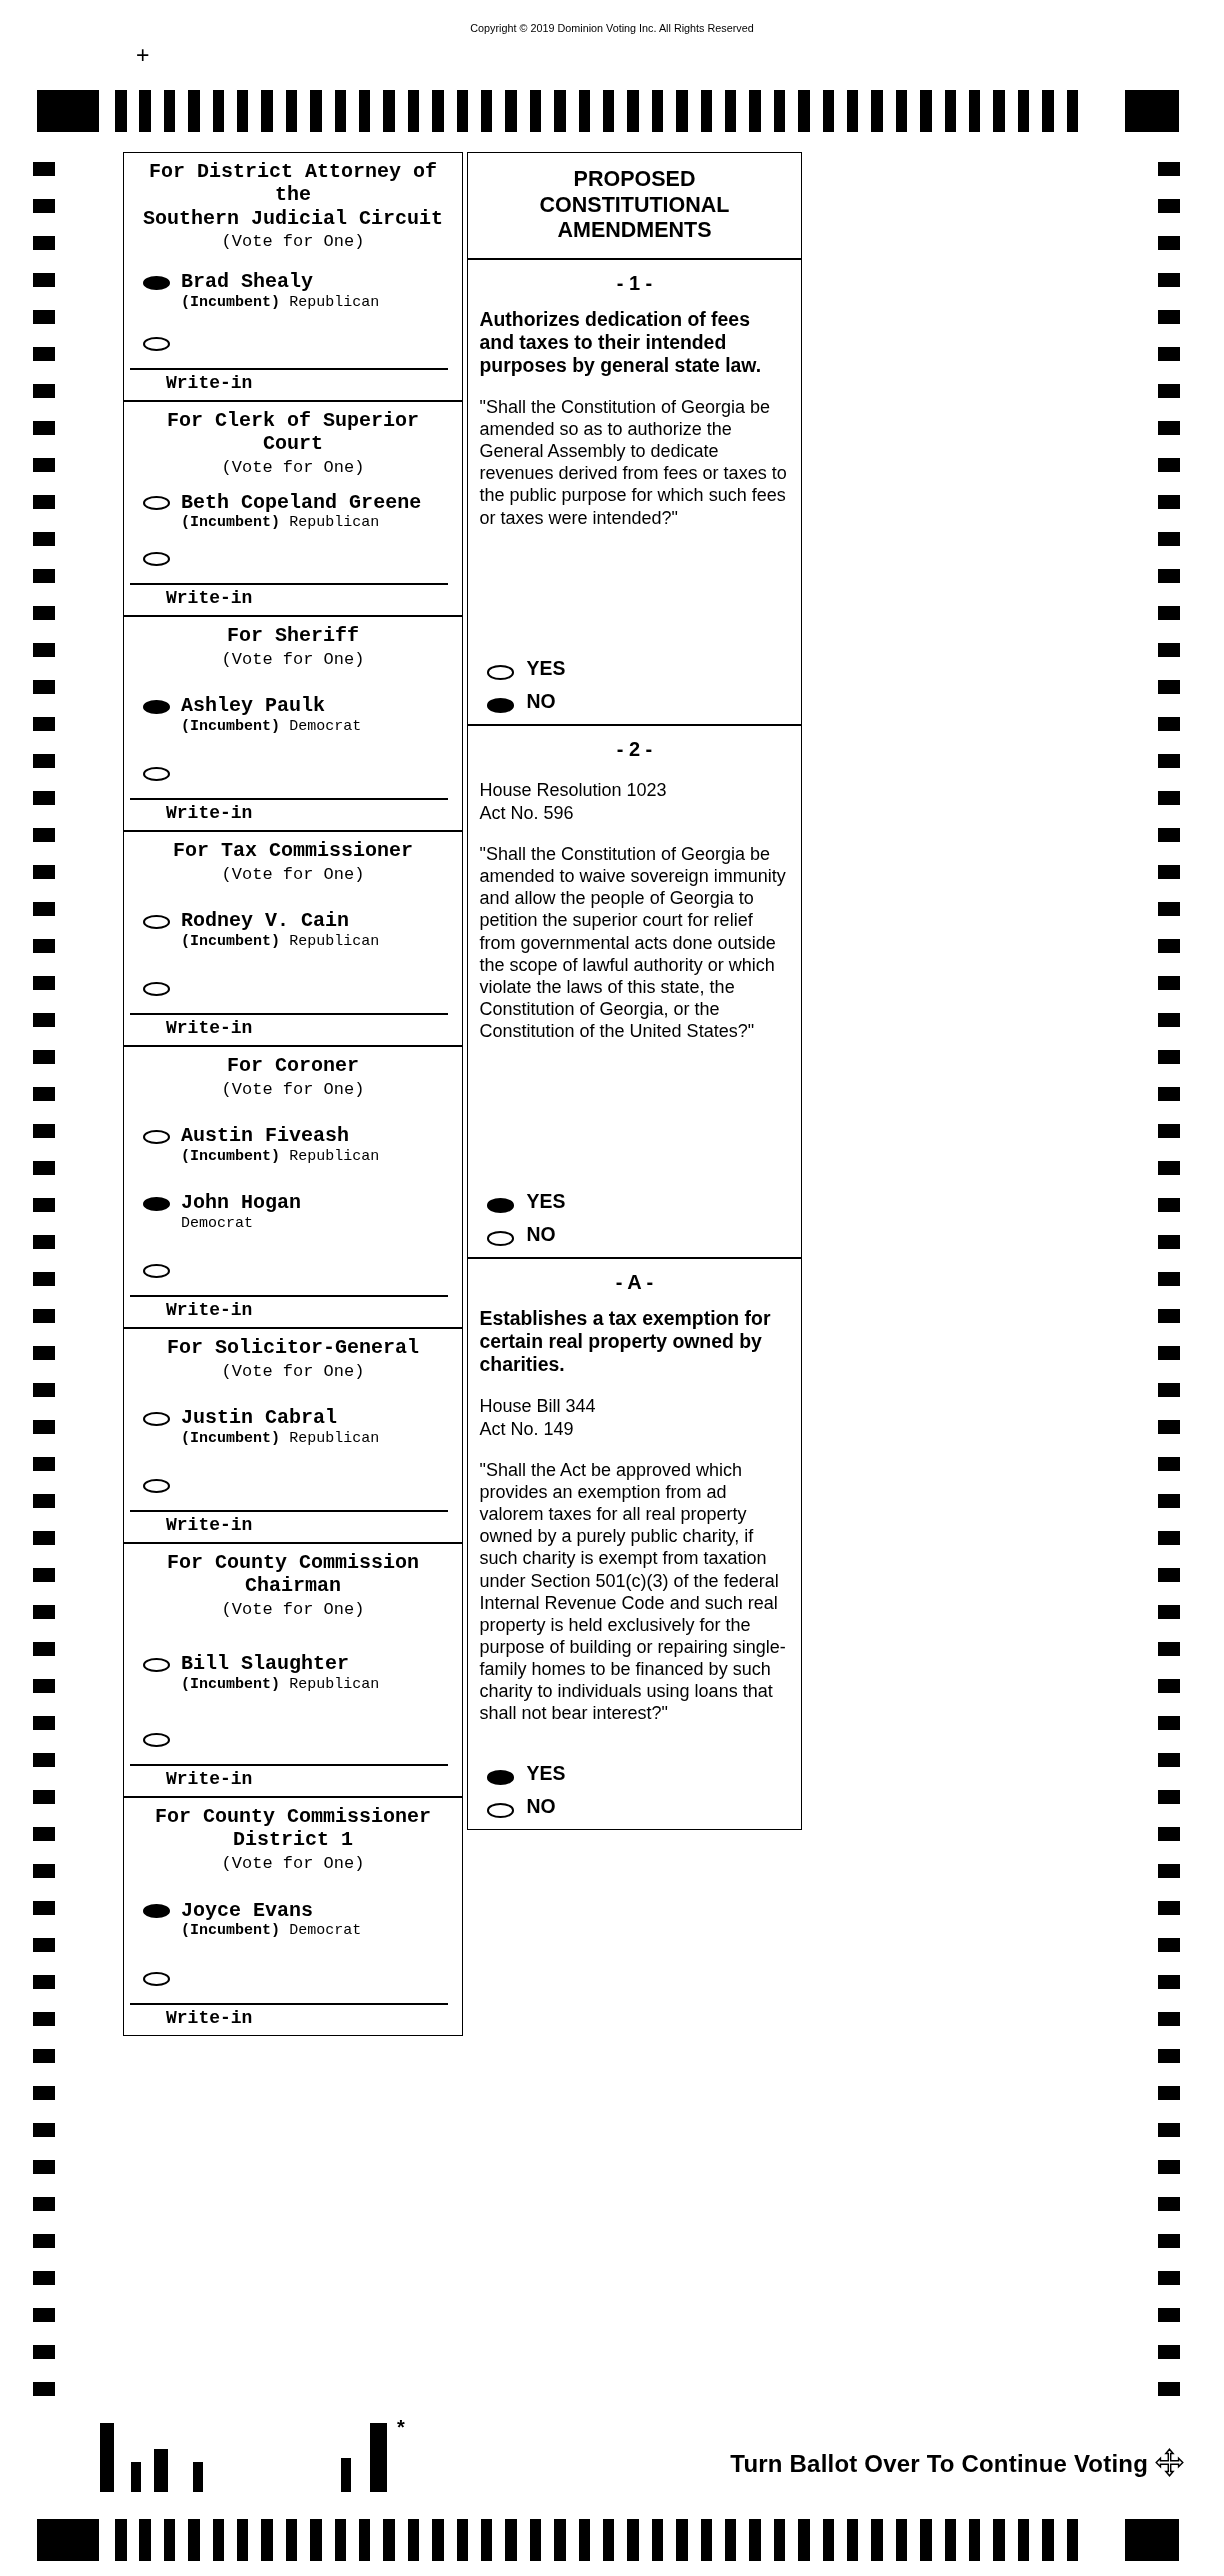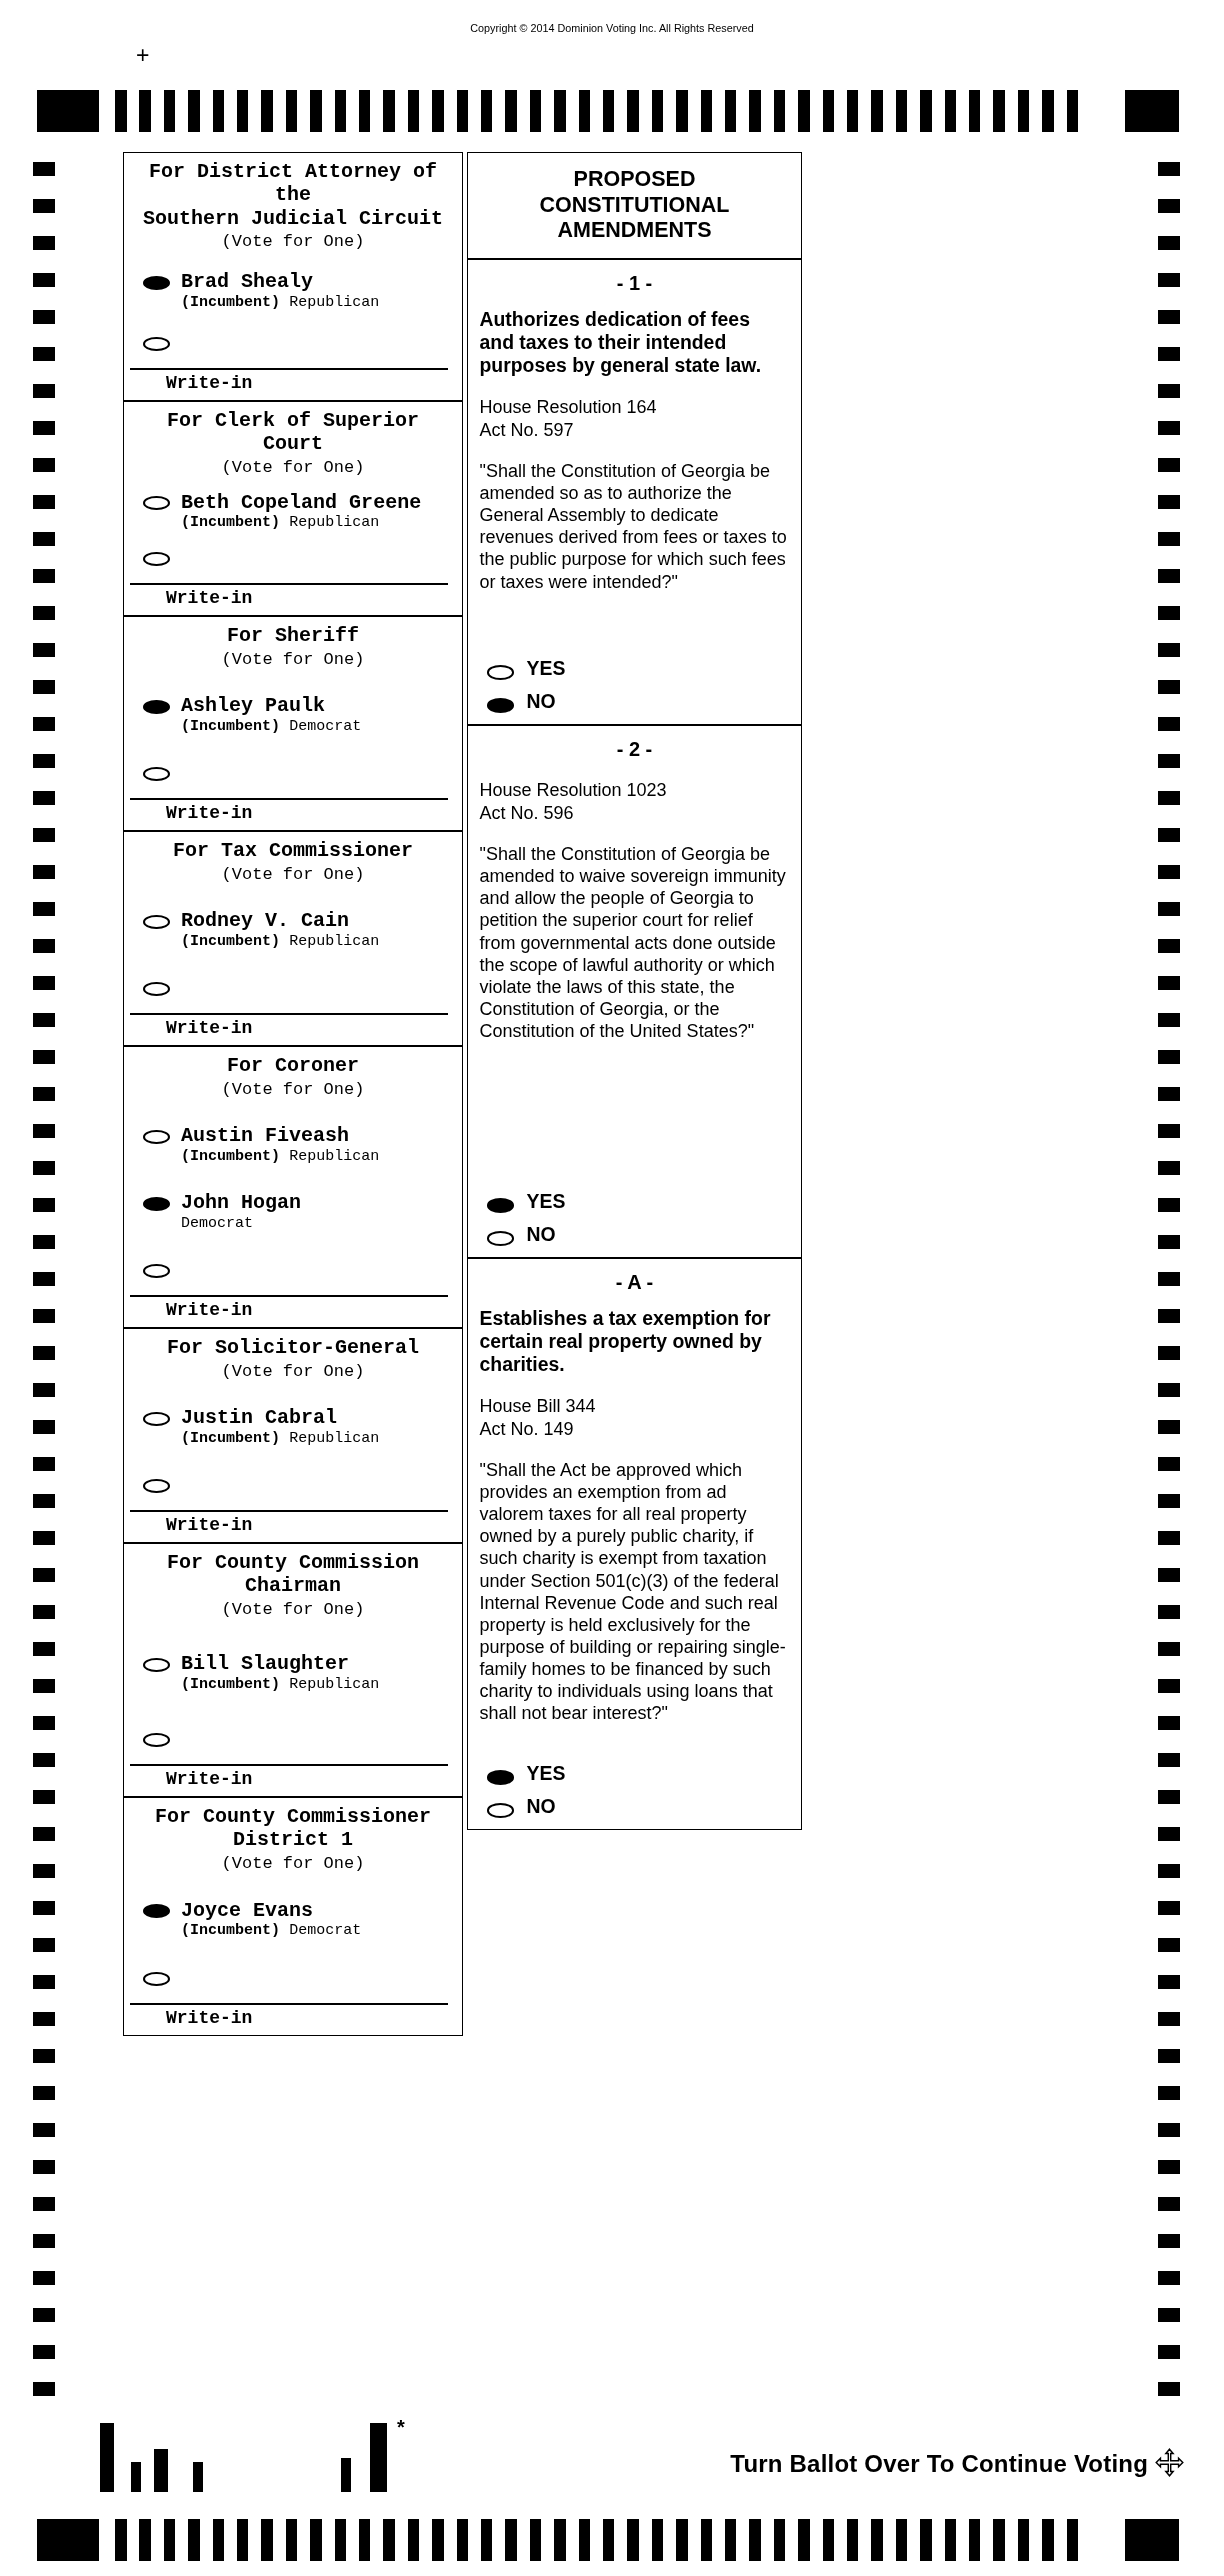--- a/index.html
+++ b/index.html
@@ -86,21 +86,21 @@
 
   .turnover { position:absolute; top:2424px; left:430px; width:718px; text-align:right;
     font-size:24px; font-weight:bold; letter-spacing:0.2px;margin-top:26px; }
   .turn-icon { position:absolute; left:1155px; top:2448px; }
 </style>
 </head>
 <body>
 
 <div class="page">
 
-  <div class="copyright">Copyright © 2014 Dominion Voting Inc. All Rights Reserved</div>
+  <div class="copyright">Copyright © 2019 Dominion Voting Inc. All Rights Reserved</div>
   <div class="regmark">+</div>
 
   <div class="timing-band top">
     <div class="tb-block"></div>
     <div class="tb-bars"></div>
     <div class="tb-block right"></div>
   </div>
 
   <div class="rail left"></div>
   <div class="rail right"></div>
@@ -257,24 +257,20 @@
 
   <div class="ballot-col col-right">
 
     <div class="m-header mh1">PROPOSED
 CONSTITUTIONAL
 AMENDMENTS</div>
 
     <section class="measure ms0">
       <div class="m-num">- 1 -</div>
       <div class="m-summary">Authorizes dedication of fees and taxes to their intended purposes by general state law.</div>
-      <div class="m-refs">
-        <div>House Resolution 164</div>
-        <div>Act No. 597</div>
-      </div>
       <div class="m-question">"Shall the Constitution of Georgia be amended so as to authorize the General Assembly to dedicate revenues derived from fees or taxes to the public purpose for which such fees or taxes were intended?"</div>
       <div class="opt first">
         <span class="oval"></span>
         <span class="opt-label">YES</span>
       </div>
       <div class="opt lastopt">
         <span class="oval filled"></span>
         <span class="opt-label">NO</span>
       </div>
     </section>

